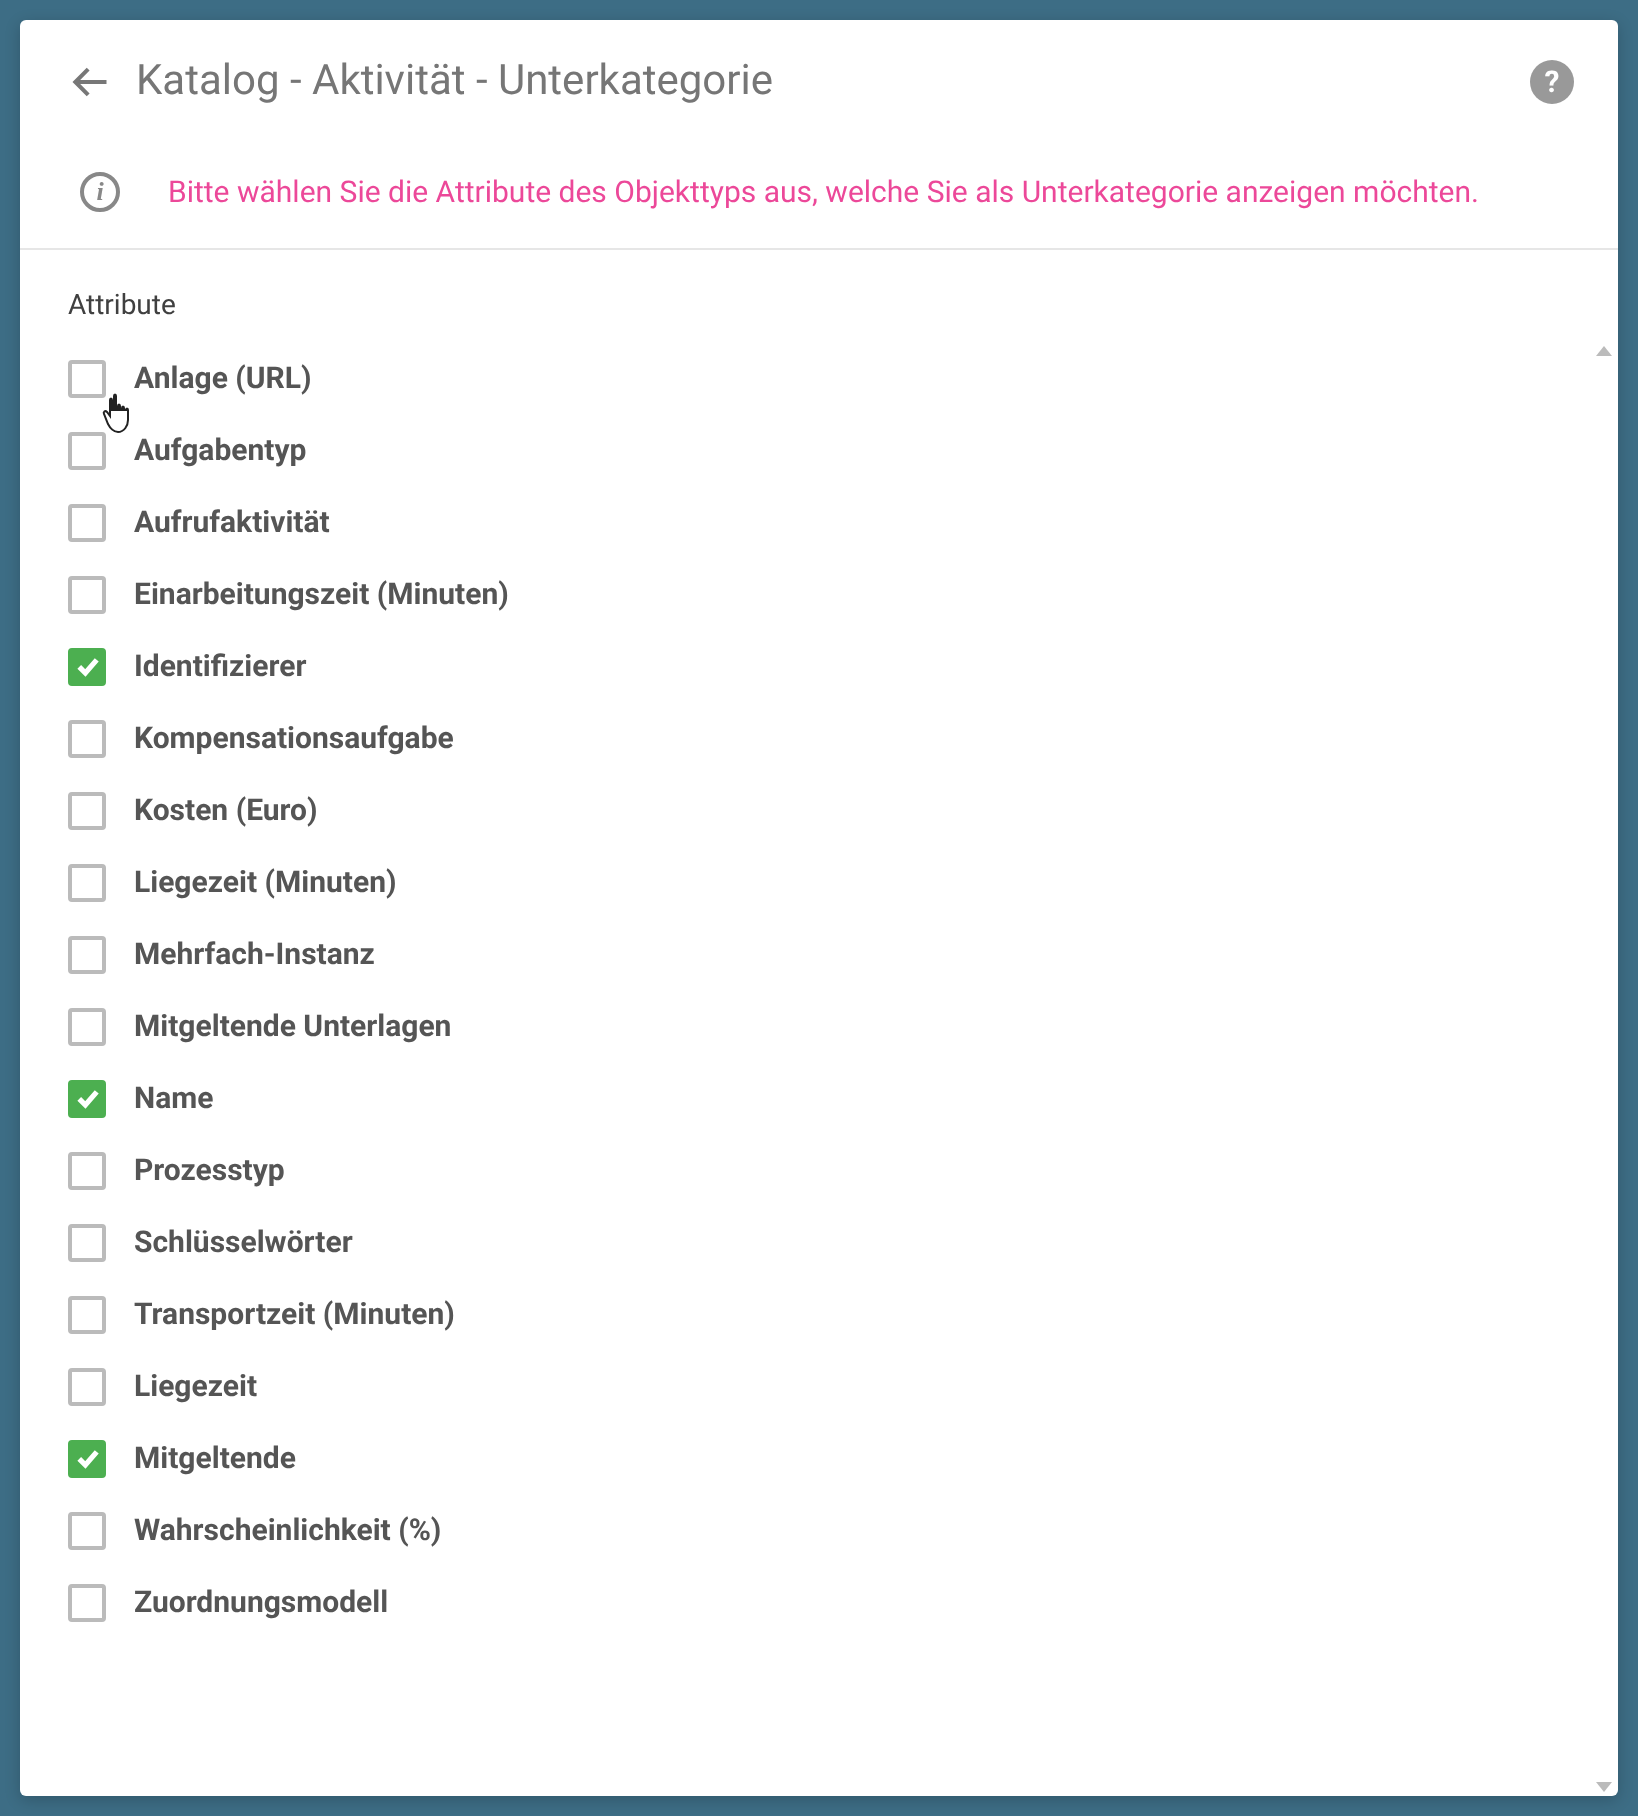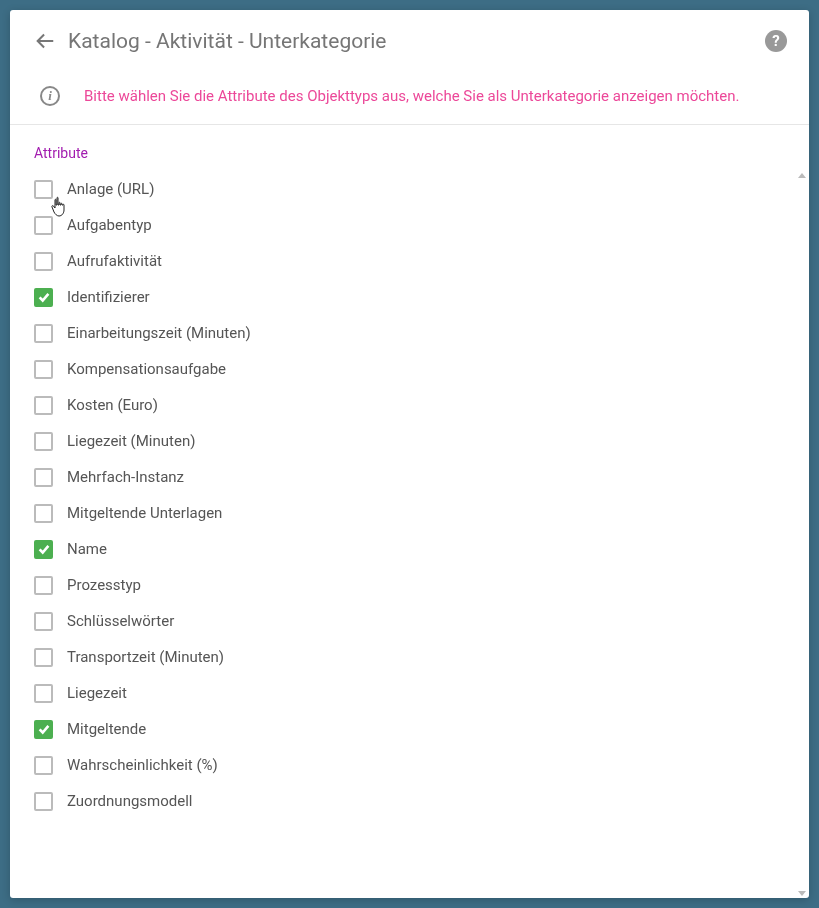--- a/index.html
+++ b/index.html
@@ -73,21 +73,21 @@
     align-items: center;
     justify-content: center;
     margin-right: 24px;
     flex-shrink: 0;
   }
   .info-text {
     font-size: 15px;
     color: #ec4899;
   }
   .section-label {
-    color: #a21caf;
+    color: #404040;
     font-size: 14px;
     padding: 20px 24px 10px 24px;
   }
   .list {
     flex: 1;
     overflow-y: auto;
     padding: 0 14px 14px 24px;
     position: relative;
   }
   .row {
@@ -119,20 +119,21 @@
     display: none;
     width: 14px;
     height: 14px;
     stroke: #fff;
     stroke-width: 3;
     fill: none;
   }
   .row-label {
     font-size: 15px;
     color: #555;
+    font-weight: bold;
   }
   .cursor-hand {
     position: absolute;
     left: 40px;
     top: 24px;
     width: 20px;
     height: 24px;
     pointer-events: none;
   }
   .scrollbar-track {
@@ -184,30 +185,30 @@
       </div>
       <div class="row">
         <div class="checkbox"></div>
         <span class="row-label">Aufgabentyp</span>
       </div>
       <div class="row">
         <div class="checkbox"></div>
         <span class="row-label">Aufrufaktivität</span>
       </div>
       <div class="row">
+        <div class="checkbox"></div>
+        <span class="row-label">Einarbeitungszeit (Minuten)</span>
+      </div>
+      <div class="row">
         <div class="checkbox checked">
           <svg viewBox="0 0 16 16">
             <polyline points="3 8.5 6.5 12 13 4.5"></polyline>
           </svg>
         </div>
         <span class="row-label">Identifizierer</span>
-      </div>
-      <div class="row">
-        <div class="checkbox"></div>
-        <span class="row-label">Einarbeitungszeit (Minuten)</span>
       </div>
       <div class="row">
         <div class="checkbox"></div>
         <span class="row-label">Kompensationsaufgabe</span>
       </div>
       <div class="row">
         <div class="checkbox"></div>
         <span class="row-label">Kosten (Euro)</span>
       </div>
       <div class="row">

